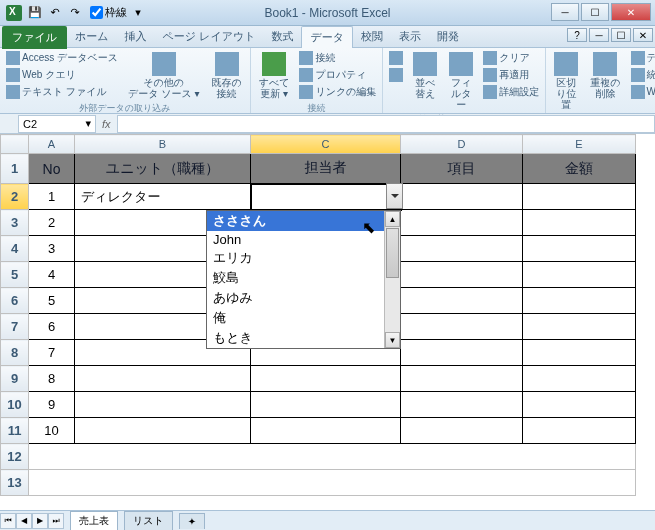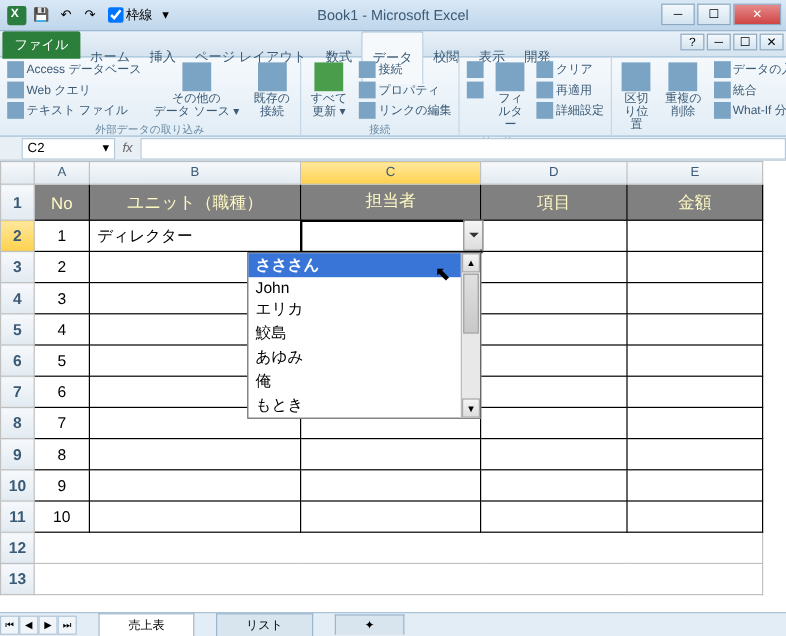--- a/index.html
+++ b/index.html
@@ -11,21 +11,21 @@
 .titlebar .excel-icon::after { content: "X"; color: #fff; font-size: 10px; font-weight: bold; position: absolute; left: 3px; top: 1px; }
 .qat { display: flex; gap: 2px; align-items: center; }
 .qat-btn { width: 18px; height: 18px; display: flex; align-items: center; justify-content: center; cursor: pointer; }
 .title-center { position: absolute; left: 50%; transform: translateX(-50%); color: #3b5a75; font-size: 12px; }
 .winbtns { position: absolute; right: 4px; top: 3px; display: flex; gap: 2px; }
 .winbtn { width: 28px; height: 18px; border: 1px solid #8faac0; background: linear-gradient(#f3f8fc,#d4e4f0); display: flex; align-items: center; justify-content: center; cursor: pointer; font-size: 10px; }
 .winbtn.close { background: linear-gradient(#e68a8a,#cf4545); color: #fff; width: 40px; }
 
 
 .menutabs { height: 22px; background: linear-gradient(#e8f0f8,#d5e3ef); display: flex; align-items: flex-start; padding-left: 2px; border-bottom: 1px solid #a9c2d8; }
-.menutab { padding: 14px 8px; font-size: 11px; color: #3b5a75; cursor: pointer; }
+.menutab { padding: 3px 8px; font-size: 11px; color: #3b5a75; cursor: pointer; }
 .menutab.file { background: #2c7f3a; color: #fff; border-radius: 2px 2px 0 0; padding: 4px 10px; }
 .menutab.active { background: #f5f9fc; border: 1px solid #a9c2d8; border-bottom: none; border-radius: 2px 2px 0 0; }
 
 
 .ribbon { height: 66px; background: linear-gradient(#f5f9fc,#e2edf6); border-bottom: 1px solid #a9c2d8; display: flex; font-size: 10px; color: #3b5a75; }
 .ribgroup { border-right: 1px solid #c5d7e6; padding: 2px 4px 0; display: flex; flex-direction: column; justify-content: space-between; }
 .ribgroup-label { text-align: center; font-size: 9px; color: #6a8aa3; padding: 1px 0; }
 .ribbody { display: flex; gap: 4px; align-items: flex-start; flex: 1; }
 .ribbtn-sm { display: flex; align-items: center; gap: 2px; padding: 1px 2px; cursor: pointer; white-space: nowrap; }
 .ribbtn-lg { display: flex; flex-direction: column; align-items: center; gap: 1px; padding: 2px 4px; cursor: pointer; text-align: center; line-height: 1.1; }
@@ -40,42 +40,42 @@
 .formula-input { flex: 1; height: 18px; background: #fff; border: 1px solid #b5c9da; }
 
 
 .grid-wrap { position: relative; background: #fff; height: 376px; overflow: hidden; }
 table.grid { border-collapse: collapse; table-layout: fixed; }
 .grid th, .grid td { border: 1px solid #c0c0c0; font-size: 13px; height: 26px; padding: 0; }
 .colhdr th { background: linear-gradient(#f6f9fc,#e2eaf1); color: #3b5a75; font-weight: normal; height: 19px; font-size: 11px; }
 .colhdr th.sel { background: linear-gradient(#ffe79c,#ffd24d); }
 .rowhdr { background: linear-gradient(#f6f9fc,#e2eaf1); color: #3b5a75; text-align: center; width: 28px; font-size: 11px; }
 .rowhdr.sel { background: linear-gradient(#ffe79c,#ffd24d); }
-.datahdr td { background: #808080; color: #fef9c3; text-align: center; font-size: 14px; height: 30px; border: 1px solid #000; }
+.datahdr td { background: #808080; color: #0f172a; text-align: center; font-size: 14px; height: 30px; border: 1px solid #000; }
 .datacell { border: 1px solid #000 !important; text-align: center; }
 .datacell.left { text-align: left; padding-left: 6px !important; }
 .corner { background: #e2eaf1; width: 28px; }
 .activecell { border: 2px solid #000 !important; position: relative; }
 
 
 .dd-btn { position: absolute; width: 17px; height: 26px; background: linear-gradient(#f5f5f5,#ddd); border: 1px solid #888; display: flex; align-items: center; justify-content: center; cursor: pointer; }
 .dd-btn::after { content: ""; border: 4px solid transparent; border-top-color: #333; margin-top: 3px; }
 .dd-list { position: absolute; background: #fff; border: 1px solid #666; width: 195px; z-index: 10; }
 .dd-item { padding: 1px 6px; font-size: 13px; cursor: pointer; }
 .dd-item.sel { background: #3875d7; color: #fff; font-weight: bold; }
 .dd-scroll { position: absolute; right: 0; top: 0; bottom: 0; width: 16px; background: #e8e8e8; border-left: 1px solid #bbb; }
 .dd-scroll .sbtn { height: 16px; background: linear-gradient(#f5f5f5,#ddd); border: 1px solid #aaa; display: flex; align-items: center; justify-content: center; font-size: 8px; }
 .dd-scroll .thumb { position: absolute; top: 17px; left: 1px; right: 1px; height: 50px; background: linear-gradient(#e0e0e0,#c8c8c8); border: 1px solid #999; }
 
 .cursor { position: absolute; font-size: 16px; z-index: 20; pointer-events: none; }
 
 
 .sheettabs { height: 20px; background: #e2edf6; border-top: 1px solid #a9c2d8; display: flex; align-items: center; font-size: 10px; }
 .navbtn { width: 16px; height: 16px; border: 1px solid #b0c4d6; background: #f0f5fa; display: flex; align-items: center; justify-content: center; cursor: pointer; font-size: 8px; }
-.sheettab { padding: 2px 24px; background: #fff; border: 1px solid #9db6cc; border-bottom: none; margin-left: 18px; cursor: pointer; }
+.sheettab { padding: 2px 8px; background: #fff; border: 1px solid #9db6cc; border-bottom: none; margin-left: 6px; cursor: pointer; }
 .sheettab.inactive { background: #d8e5ef; }
 </style>
 </head>
 <body>
 
 <div class="titlebar">
   <span class="excel-icon"></span>
   <div class="qat">
     <span class="qat-btn">💾</span>
     <span class="qat-btn">↶</span>
@@ -169,20 +169,24 @@
   <div class="ribgroup">
     <div class="ribbody">
       <div class="ribcol">
         <div class="ribbtn-sm">
             <span class="ribicon"></span>
           </div>
         <div class="ribbtn-sm">
             <span class="ribicon"></span>
           </div>
       </div>
+      <div class="ribbtn-lg">
+          <span class="ribicon-lg"></span>
+          <span>並べ替え</span>
+        </div>
       <div class="ribbtn-lg">
           <span class="ribicon-lg"></span>
           <span>フィルター</span>
         </div>
       <div class="ribcol">
         <div class="ribbtn-sm">
             <span class="ribicon"></span>
             <span>クリア</span>
           </div>
         <div class="ribbtn-sm">

